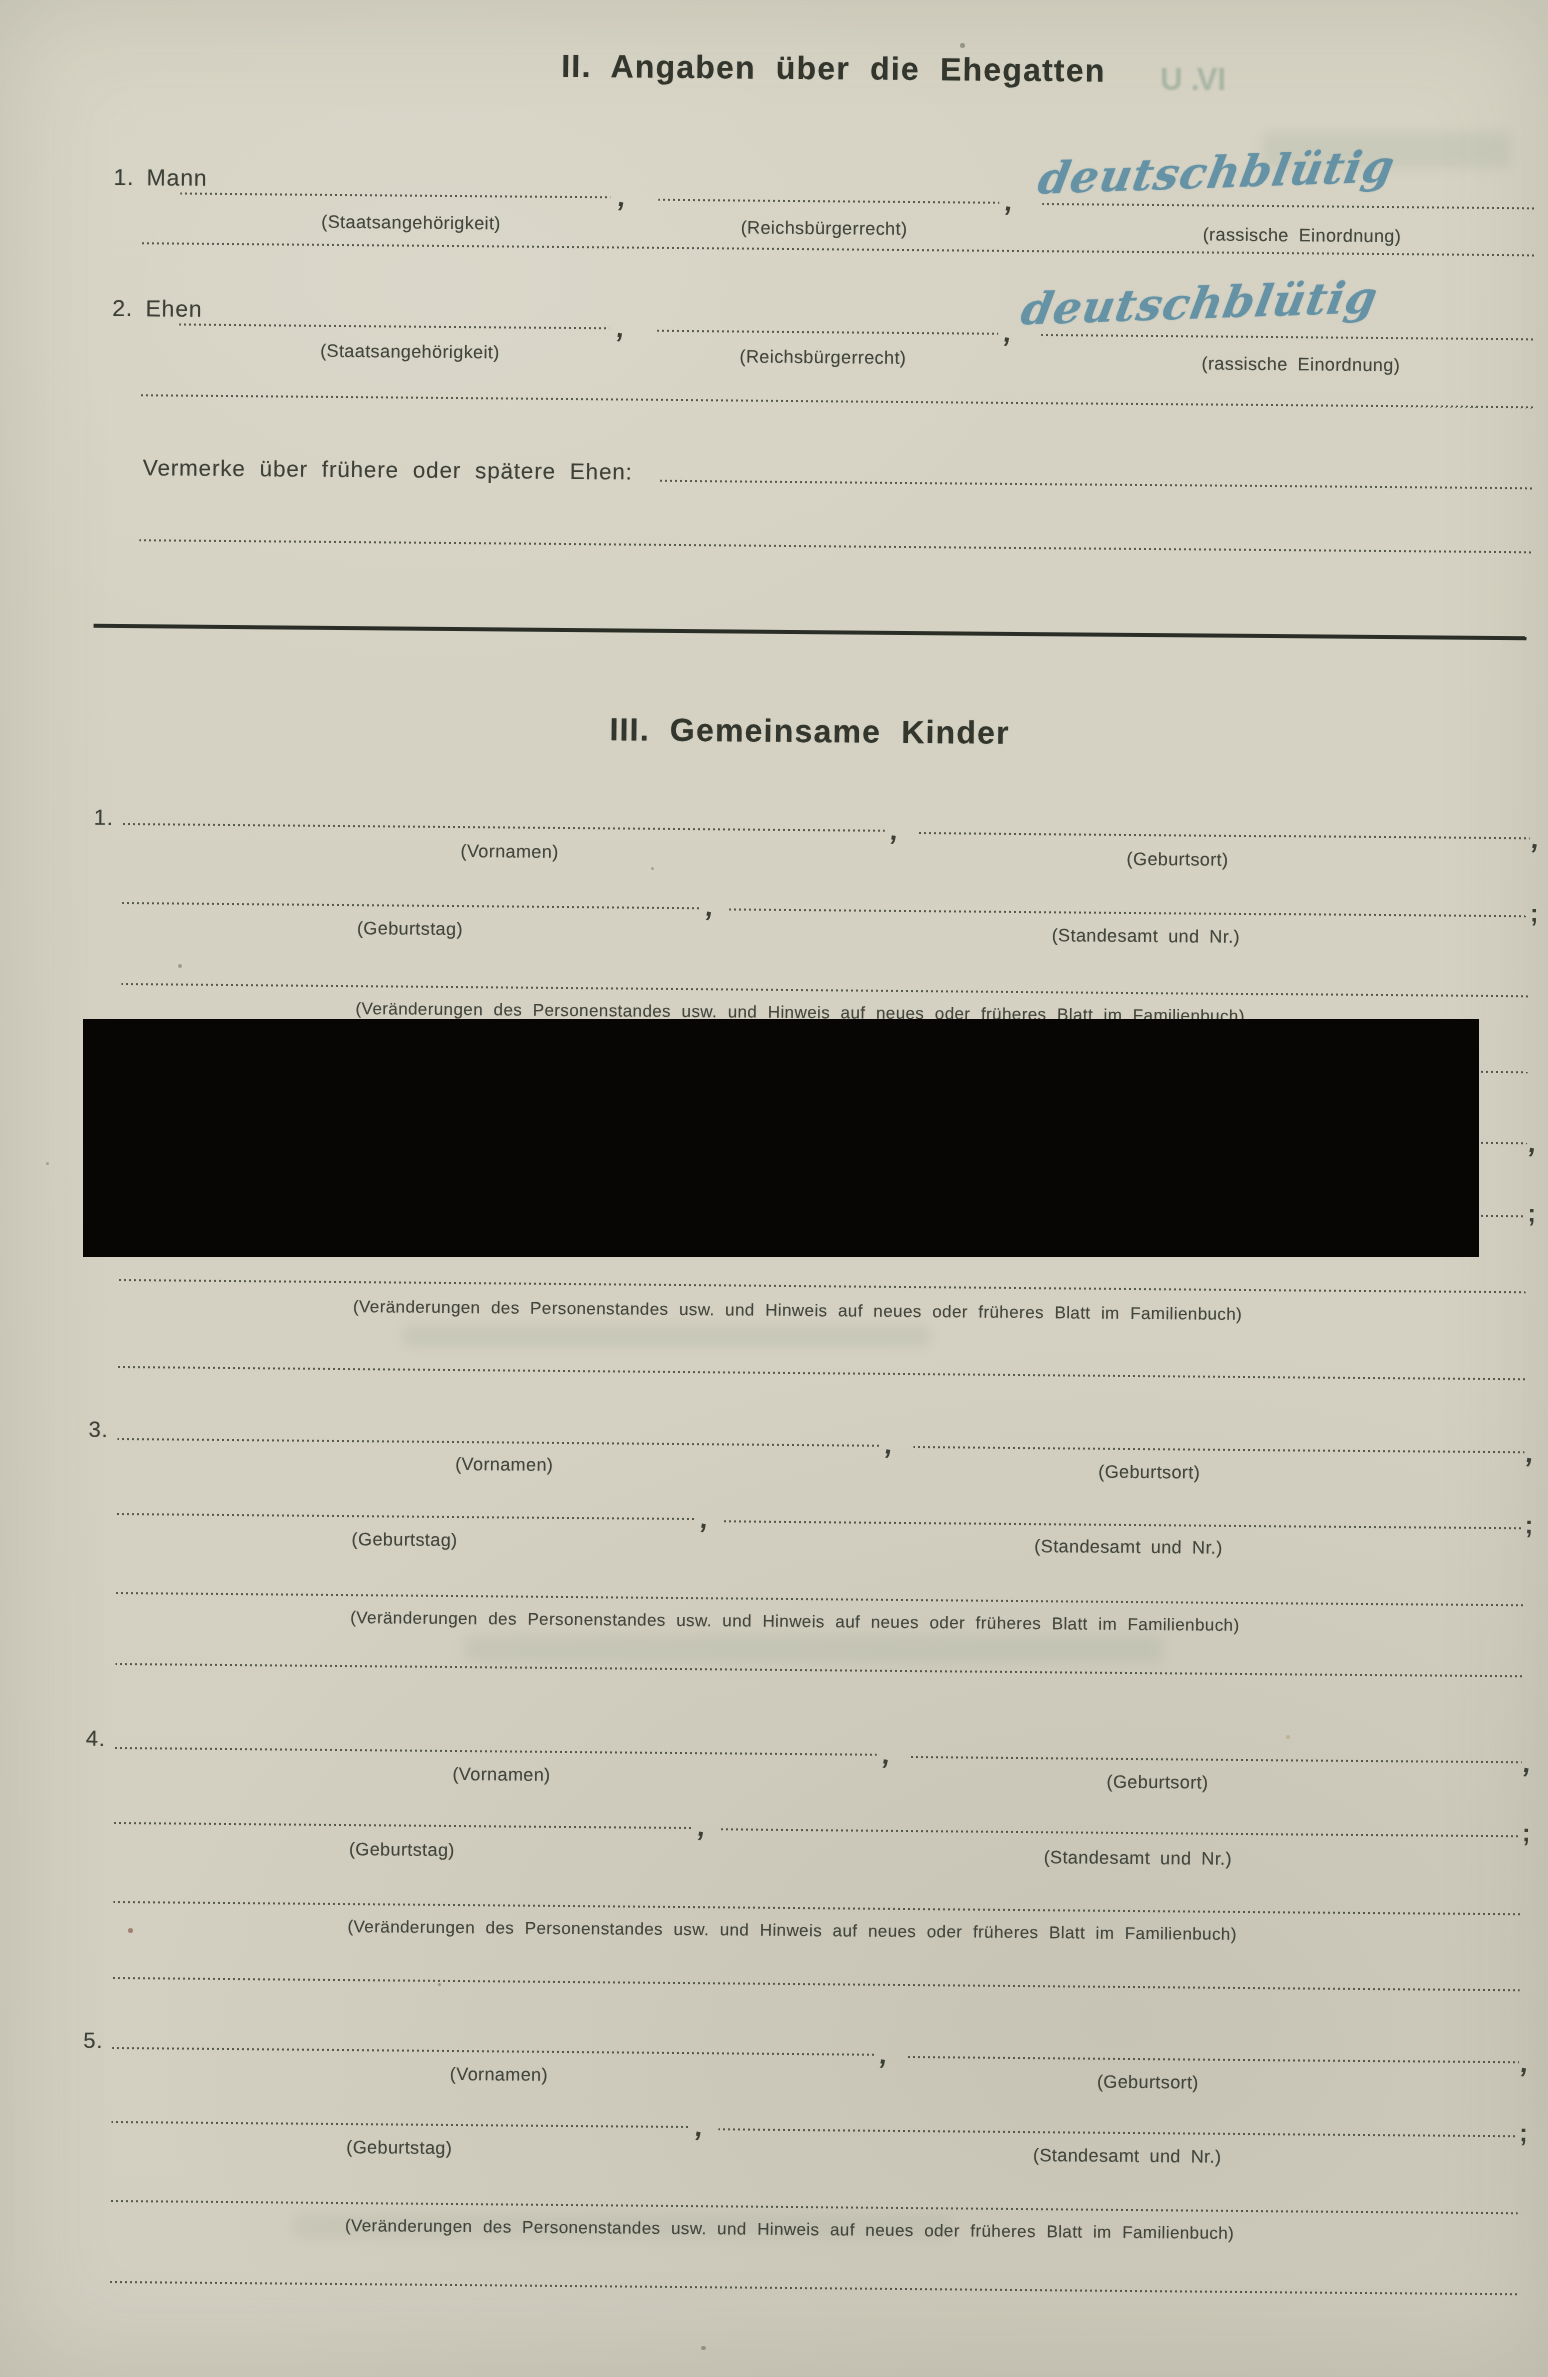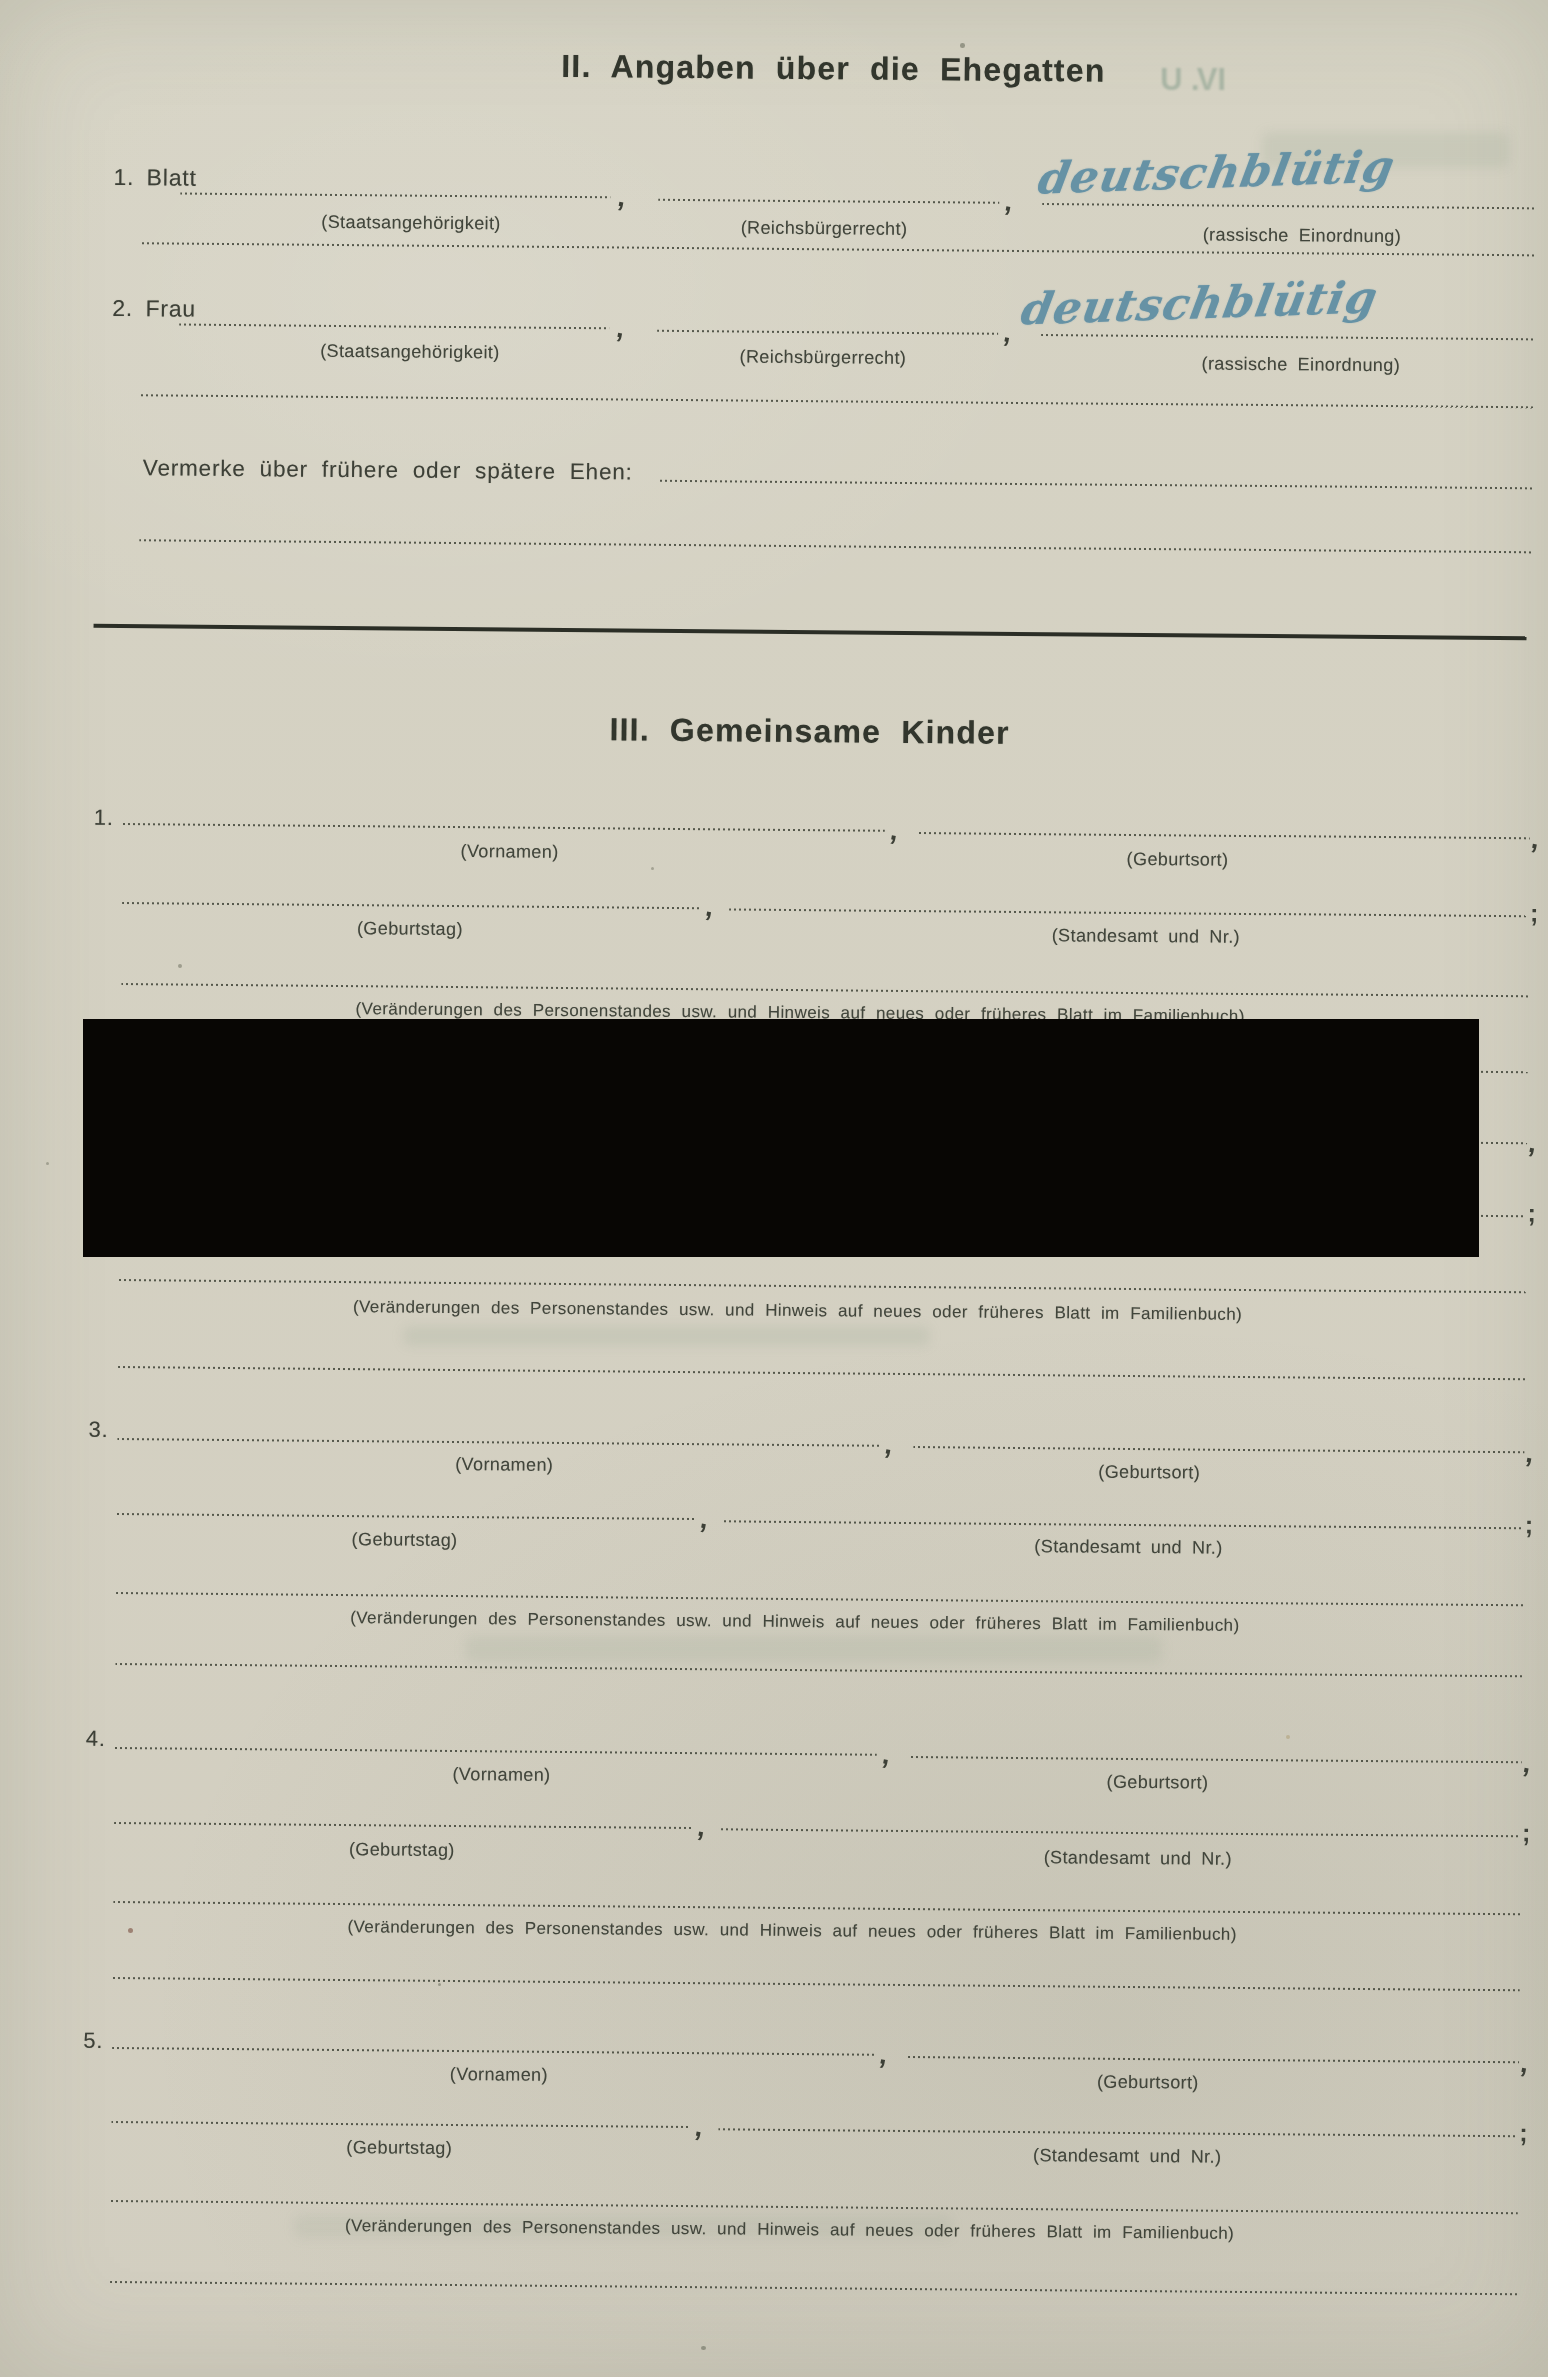--- a/index.html
+++ b/index.html
@@ -59,35 +59,35 @@
   <span class="fleck" style="left:651px; top:867px; width:3.1px; height:3.1px; background:rgba(90,93,78,0.4);"></span>
   <span class="fleck" style="left:1286px; top:1735px; width:3.9px; height:3.9px; background:rgba(176,162,124,0.6);"></span>
   <span class="fleck" style="left:701px; top:2346px; width:4.6px; height:3.9px; background:rgba(90,93,78,0.5);"></span>
   <span class="fleck" style="left:46px; top:1162px; width:3.1px; height:3.1px; background:rgba(90,93,78,0.4);"></span>
 
   <div class="skew">
 
     <div class="h-title" style="left:834px; top:43px;">II. Angaben über die Ehegatten</div>
 
     <div class="rowlabel" style="left:115px; top:163px;">
-      <span class="nr">1.</span><span>Blatt</span>
+      <span class="nr">1.</span><span>Mann</span>
     </div>
     <div class="dot" style="left:182px; top:191px; width:430px;"></div>
     <span class="comma" style="left:620px; top:176px;">,</span>
     <div class="dot" style="left:660px; top:193px; width:341px;"></div>
     <span class="comma" style="left:1007px; top:177px;">,</span>
     <div class="dot" style="left:1044px; top:194px; width:493px;"></div>
     <div class="hand" style="left:1042px; top:136px;">deutschblütig</div>
     <div class="sublabel" style="left:413px; top:209px;">(Staatsangehörigkeit)</div>
     <div class="sublabel" style="left:826px; top:211px;">(Reichsbürgerrecht)</div>
     <div class="sublabel" style="left:1304px; top:214px;">(rassische Einordnung)</div>
     <div class="dot" style="left:144px; top:241px; width:1393px;"></div>
 
     <div class="rowlabel" style="left:115px; top:294px;">
-      <span class="nr">2.</span><span>Frau</span>
+      <span class="nr">2.</span><span>Ehen</span>
     </div>
     <div class="dot" style="left:182px; top:322px; width:430px;"></div>
     <span class="comma" style="left:620px; top:307px;">,</span>
     <div class="dot" style="left:660px; top:324px; width:341px;"></div>
     <span class="comma" style="left:1007px; top:308px;">,</span>
     <div class="dot" style="left:1044px; top:325px; width:493px;"></div>
     <div class="hand" style="left:1026px; top:267px;">deutschblütig</div>
     <div class="sublabel" style="left:413px; top:338px;">(Staatsangehörigkeit)</div>
     <div class="sublabel" style="left:826px; top:340px;">(Reichsbürgerrecht)</div>
     <div class="sublabel" style="left:1304px; top:343px;">(rassische Einordnung)</div>

